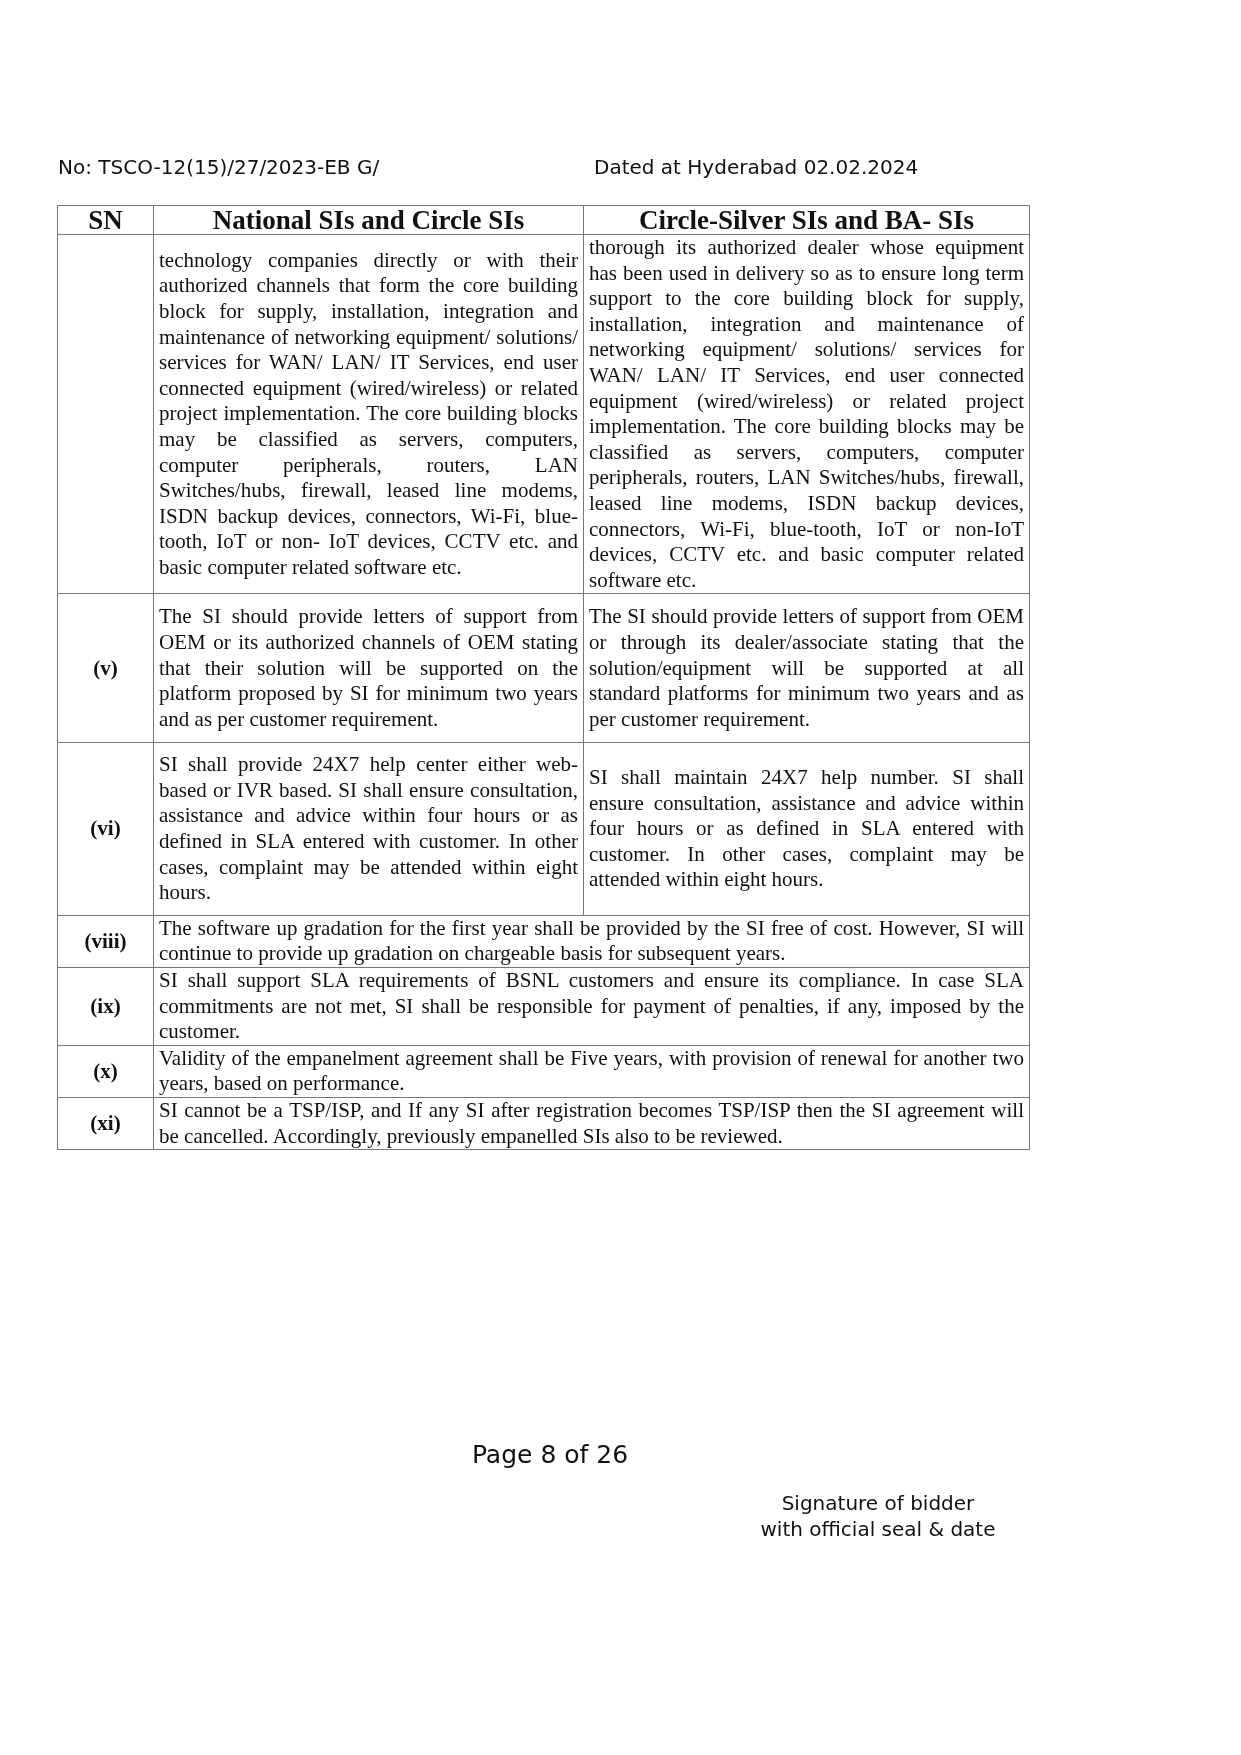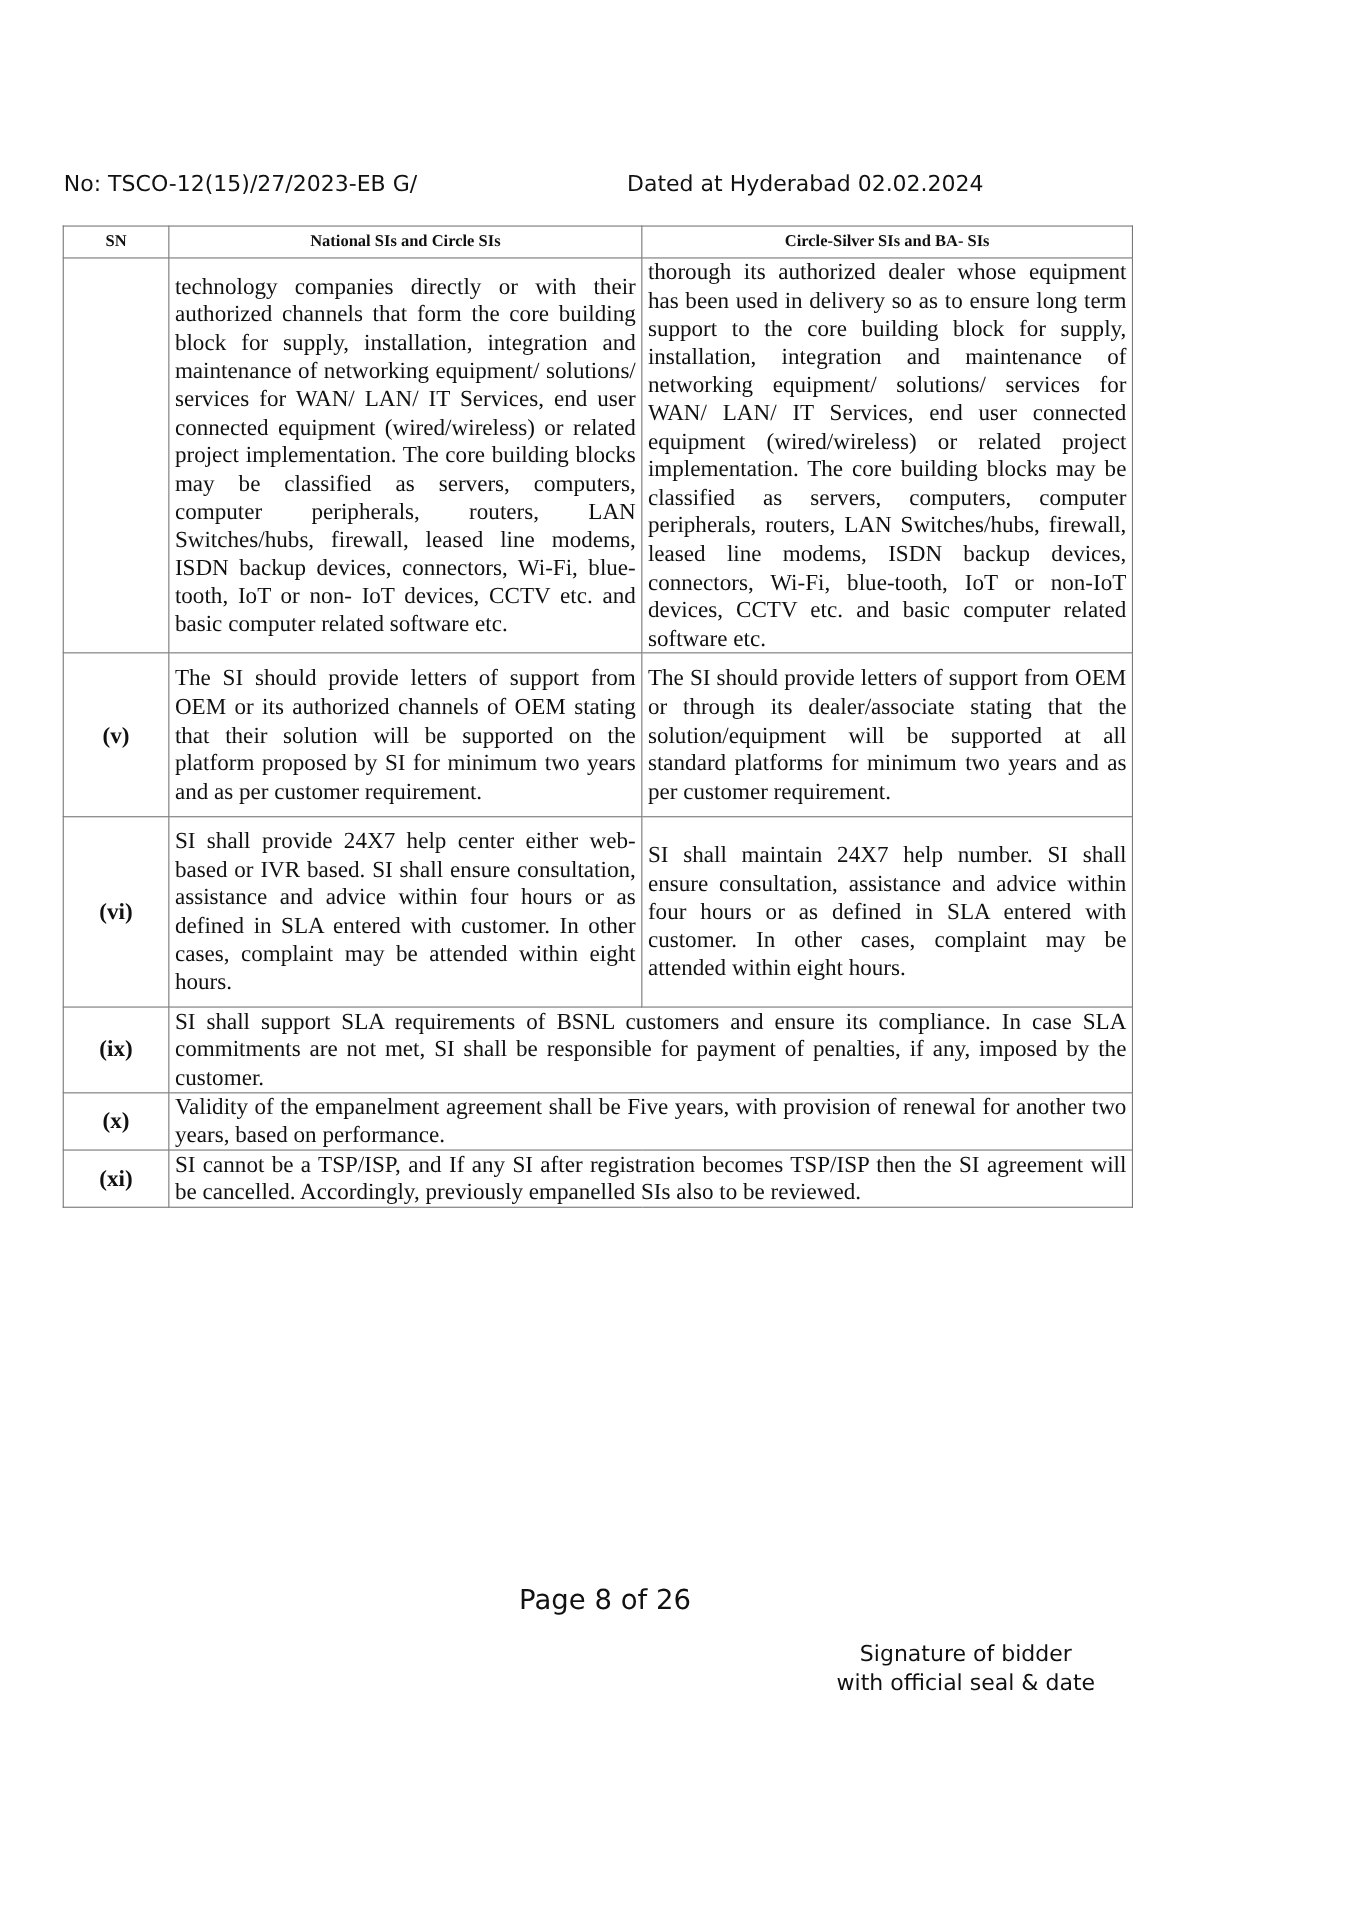--- a/index.html
+++ b/index.html
@@ -2,30 +2,30 @@
 <html><head>
 <meta charset="utf-8">
 <style>
   html, body { margin: 0; padding: 0; background: #ffffff; }
   body { width: 1241px; height: 1755px; position: relative; overflow: hidden; color: #111; }
   .header-line {
     position: absolute; top: 155px; left: 58px; width: 900px;
     font-family: "DejaVu Sans", sans-serif; font-size: 20px; color: #111;
   }
   .header-line .ref { position: absolute; left: 0; top: 0; white-space: nowrap; }
-  .header-line .date { position: absolute; left: 512px; top: 0; white-space: nowrap; }
+  .header-line .date { position: absolute; left: 536px; top: 0; white-space: nowrap; }
   table.main {
     position: absolute; top: 205px; left: 57px; width: 973px;
     border-collapse: collapse;
     font-family: "Liberation Serif", serif; font-size: 21px; line-height: 25.6px;
   }
   table.main td, table.main th {
     border: 1.5px solid #777; vertical-align: middle; padding: 0 5px;
   }
-  table.main th { font-weight: bold; text-align: center; font-size: 15px; padding: 1px 5px 0 5px; height: 27px; }
+  table.main th { font-weight: bold; text-align: center; font-size: 27px; padding: 1px 5px 0 5px; height: 27px; }
   td.sn { width: 85px; text-align: center; font-weight: bold; }
   td.col { text-align: justify; text-align-last: left; }
   td.wide { text-align: justify; text-align-last: left; }
   td.pad { padding-top: 8px; padding-bottom: 8px; }
   td.top { vertical-align: top; padding-top: 0; padding-bottom: 10px; }
   .footer-page {
     position: absolute; top: 1440px; left: 0; width: 1100px; text-align: center;
     font-family: "DejaVu Sans", sans-serif; font-size: 25px;
   }
   .sig {
@@ -59,20 +59,24 @@
       <td class="sn">(v)</td>
       <td class="col pad" style="padding-top:10px;padding-bottom:10px;">The SI should provide letters of support from OEM or its authorized channels of OEM stating that their solution will be supported on the platform proposed by SI for minimum two years and as per customer requirement.</td>
       <td class="col pad" style="vertical-align:top;padding-top:10px;">The SI should provide letters of support from OEM or through its dealer/associate stating that the solution/equipment will be supported at all standard platforms for minimum two years and as per customer requirement.</td>
     </tr>
     <tr>
       <td class="sn">(vi)</td>
       <td class="col pad" style="padding-top:9px;padding-bottom:9px;margin-left:24px;">SI shall provide 24X7 help center either web-based or IVR based. SI shall ensure consultation, assistance and advice within four hours or as defined in SLA entered with customer. In other cases, complaint may be attended within eight hours.</td>
       <td class="col pad">SI shall maintain 24X7 help number. SI shall ensure consultation, assistance and advice within four hours or as defined in SLA entered with customer. In other cases, complaint may be attended within eight hours.</td>
     </tr>
     <tr>
+      <td class="sn">(viii)</td>
+      <td class="wide pad" colspan="2">The software up gradation for the first year shall be provided by the SI free of cost. However, SI will continue to provide up gradation on chargeable basis for subsequent years.</td>
+    </tr>
+    <tr>
       <td class="sn">(ix)</td>
       <td class="wide pad" colspan="2">SI shall support SLA requirements of BSNL customers and ensure its compliance. In case SLA commitments are not met, SI shall be responsible for payment of penalties, if any, imposed by the customer.</td>
     </tr>
     <tr>
       <td class="sn">(x)</td>
       <td class="wide pad" colspan="2">Validity of the empanelment agreement shall be Five years, with provision of renewal for another two years, based on performance.</td>
     </tr>
     <tr>
       <td class="sn">(xi)</td>
       <td class="wide pad" colspan="2">SI cannot be a TSP/ISP, and If any SI after registration becomes TSP/ISP then the SI agreement will be cancelled. Accordingly, previously empanelled SIs also to be reviewed.</td>

